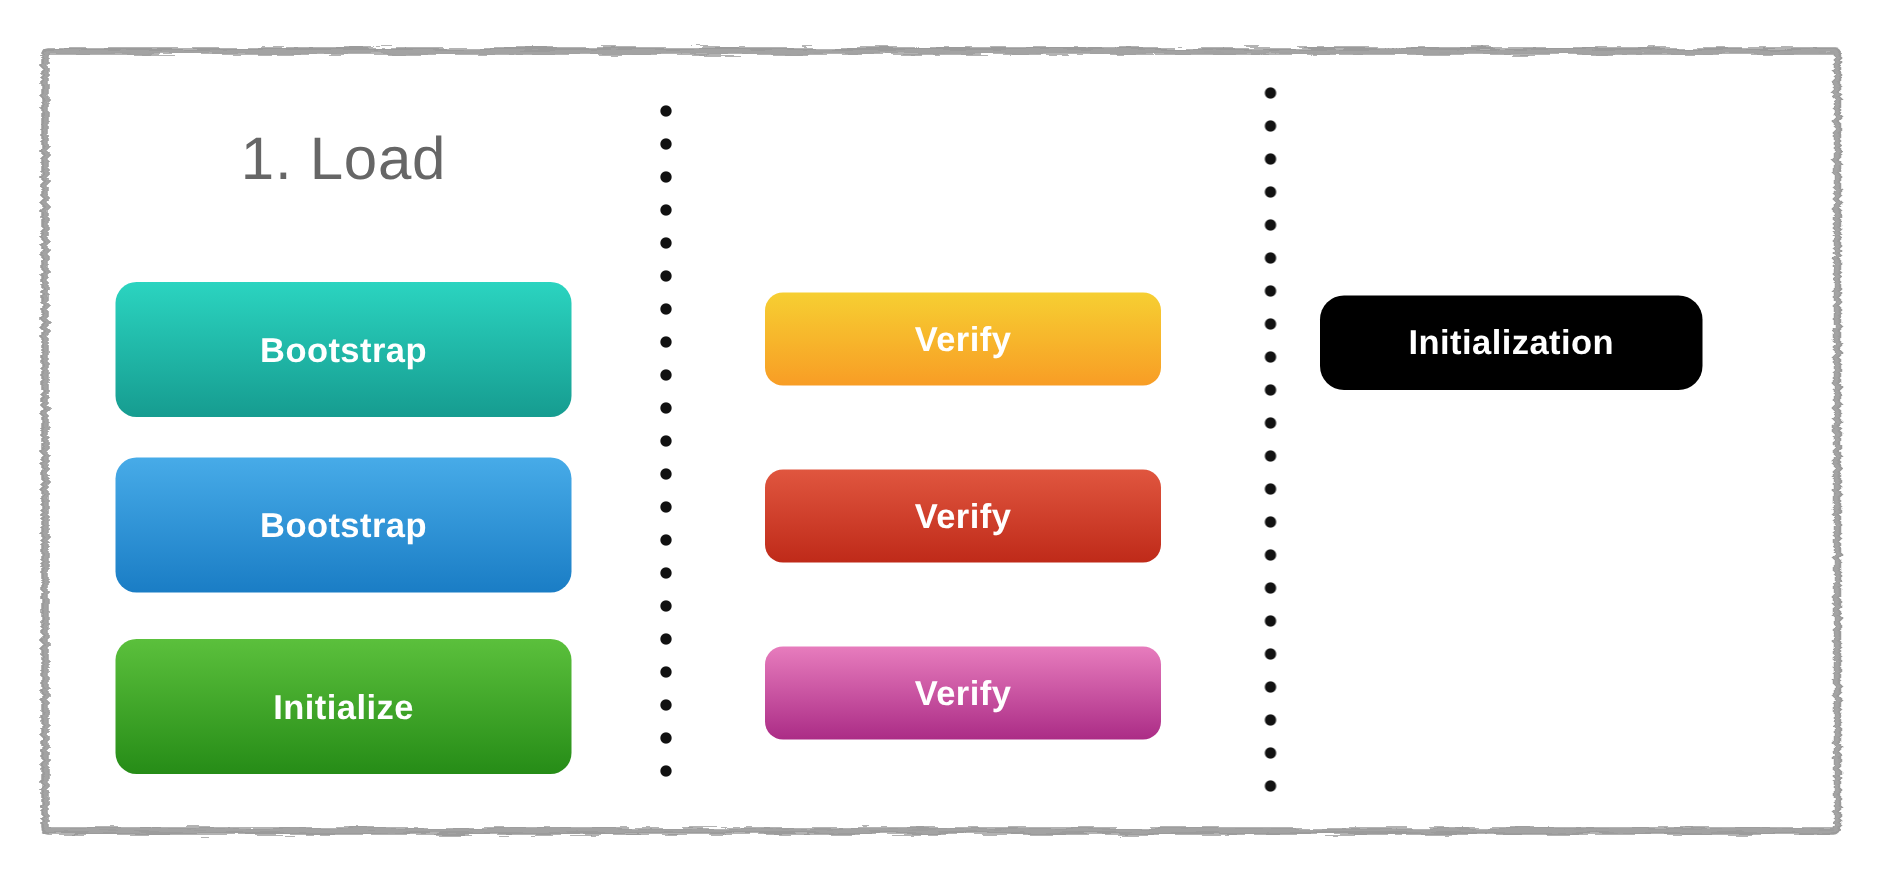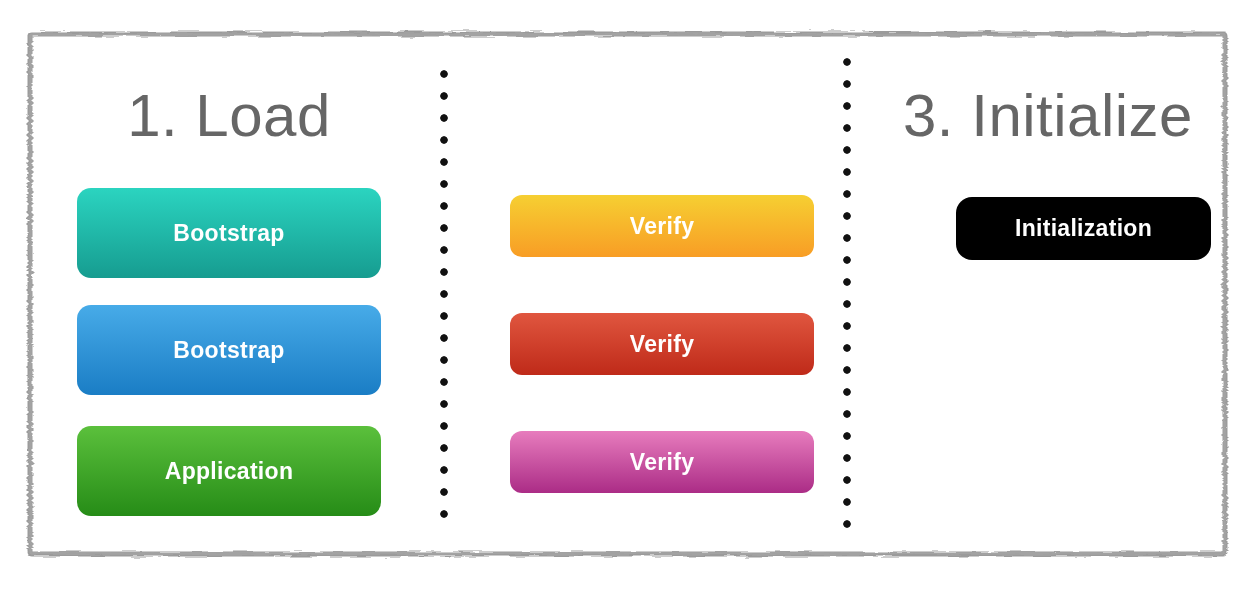--- a/index.html
+++ b/index.html
@@ -19,21 +19,21 @@
     position: absolute;
     left: 0;
     top: 0;
     width: 1256px;
     height: 594px;
     pointer-events: none;
   }
   .section-title {
     position: absolute;
     top: 86px;
-    font-size: 60px;
+    font-size: 40px;
     line-height: 1.0;
     color: #666666;
     text-align: center;
     letter-spacing: 0.5px;
     white-space: nowrap;
   }
   .title-load       { left: 77px;  width: 304px; }
   .title-link       { left: 510px; width: 264px; }
   .title-initialize { left: 880px; width: 336px; }
 
@@ -58,26 +58,26 @@
     letter-spacing: 0.3px;
     border-radius: 14px;
     text-align: center;
   }
   
   .col1 { left: 77px;  width: 304px; height: 90px; }
   .row1a { top: 188px; }
   .row1b { top: 305px; }
   .row1c { top: 426px; }
   
-  .col2 { left: 510px; width: 304px; height: 62px; border-radius: 12px; }
+  .col2 { left: 510px; width: 264px; height: 62px; border-radius: 12px; }
   .row2a { top: 195px; }
   .row2b { top: 313px; }
   .row2c { top: 431px; }
   
-  .col3 { left: 956px; width: 255px; height: 63px; border-radius: 16px; }
+  .col3 { left: 880px; width: 255px; height: 63px; border-radius: 16px; }
   .row3a { top: 197px; }
 </style>
 </head>
 <body>
 
 <div class="canvas">
 
   <svg class="border-svg" viewBox="0 0 1256 594" xmlns="http://www.w3.org/2000/svg">
     <defs>
       <filter id="sketch" x="-5%" y="-5%" width="110%" height="110%">
@@ -85,33 +85,32 @@
         <feDisplacementMap in="SourceGraphic" in2="noise" scale="5" xChannelSelector="R" yChannelSelector="G"></feDisplacementMap>
       </filter>
     </defs>
     <g filter="url(#sketch)">
       <rect x="30" y="34" width="1195" height="520" rx="2" fill="none" stroke="#9b9b9b" stroke-width="5"></rect>
       <rect x="30.5" y="34.5" width="1194" height="519" rx="2" fill="none" stroke="#a8a8a8" stroke-width="2.5" opacity="0.65"></rect>
     </g>
   </svg>
 
   <div class="section-title title-load">1. Load</div>
-  <div class="section-title title-initialize">3. Initialize</div>
 
   <div class="dots dots-1"></div>
   <div class="dots dots-2"></div>
 
   <div class="node col1 row1a" style="background: linear-gradient(rgb(43, 212, 192), rgb(22, 156, 144)); color: rgb(255, 255, 255);">
     <span>Bootstrap</span>
   </div>
   <div class="node col1 row1b" style="background: linear-gradient(rgb(71, 171, 232), rgb(26, 125, 197)); color: rgb(255, 255, 255);">
     <span>Bootstrap</span>
   </div>
   <div class="node col1 row1c" style="background: linear-gradient(rgb(91, 192, 60), rgb(38, 140, 23)); color: rgb(255, 255, 255);">
-    <span>Application</span>
+    <span>Initialize</span>
   </div>
 
   <div class="node col2 row2a" style="background: linear-gradient(rgb(246, 207, 50), rgb(248, 157, 37)); color: rgb(255, 255, 255);">
     <span>Verify</span>
   </div>
   <div class="node col2 row2b" style="background: linear-gradient(rgb(224, 86, 63), rgb(191, 42, 25)); color: rgb(255, 255, 255);">
     <span>Verify</span>
   </div>
   <div class="node col2 row2c" style="background: linear-gradient(rgb(231, 124, 189), rgb(171, 44, 134)); color: rgb(255, 255, 255);">
     <span>Verify</span>

